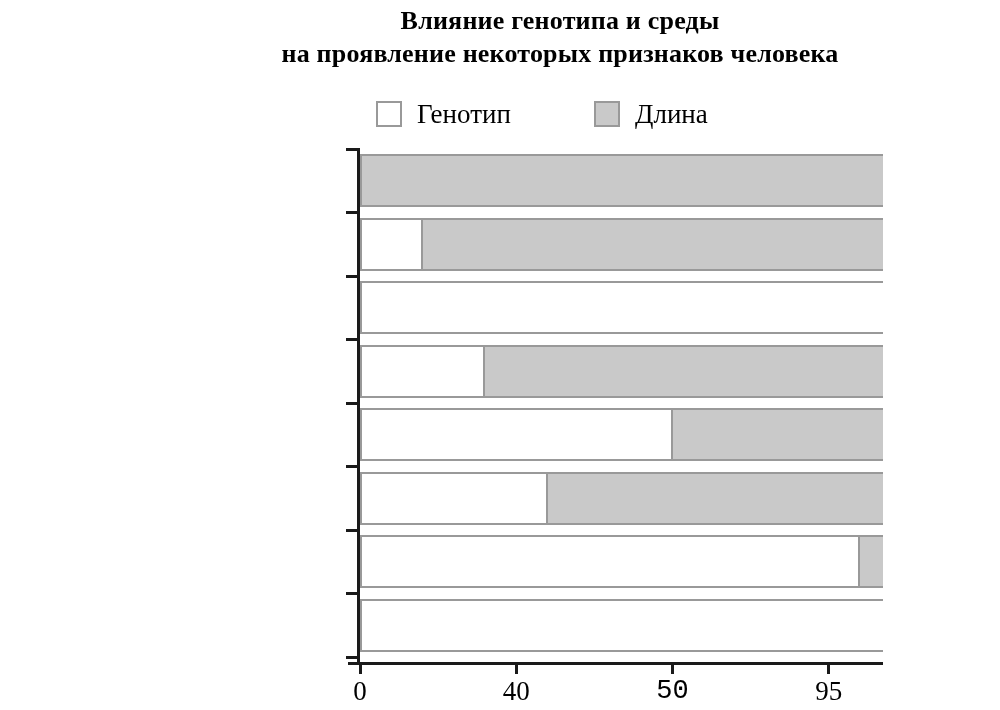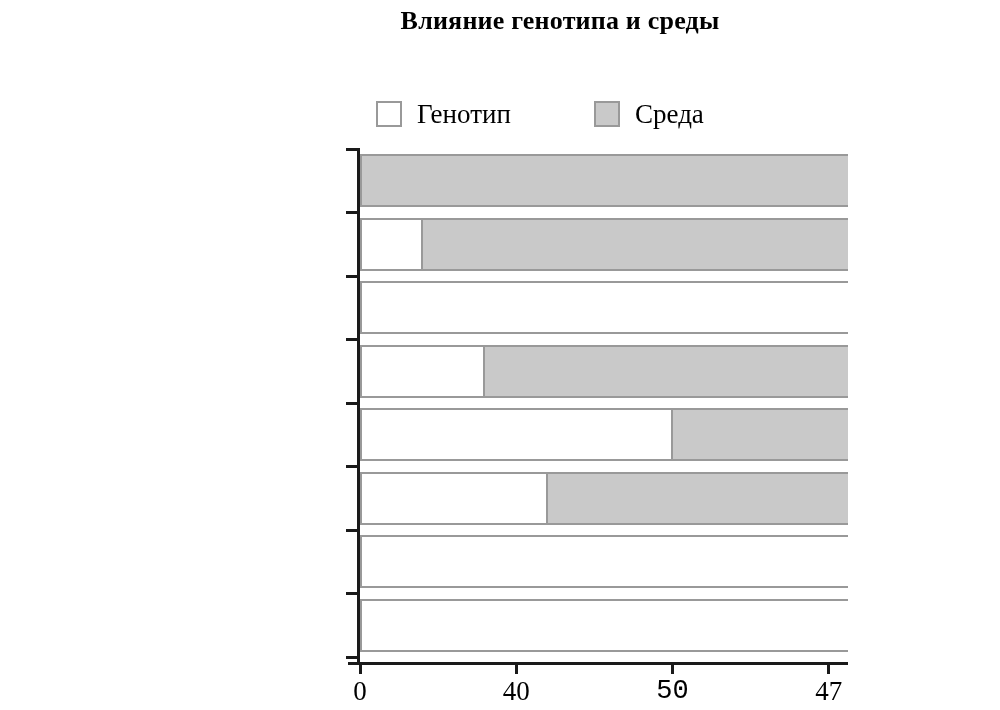--- a/index.html
+++ b/index.html
@@ -8,20 +8,21 @@
     background: #ffffff;
   }
   .page {
     position: relative;
     width: 848px;
     height: 710px;
     background: #ffffff;
     font-family: "Liberation Serif", "DejaVu Serif", serif;
     color: #000000;
     overflow: hidden;
+    padding-left: 35px;
   }
   .title {
     position: absolute;
     top: 4px;
     left: 120px;
     width: 880px;
     text-align: center;
     font-size: 26px;
     font-weight: bold;
     line-height: 33px;
@@ -127,30 +128,31 @@
     font-size: 27px;
   }
 </style>
 </head>
 <body>
 
 <div class="page">
 
   <div class="title">
     <div>Влияние генотипа и среды</div>
+    <div>на проявление некоторых признаков человека</div>
   </div>
 
   <div class="legend">
     <div class="legend-item genotype">
       <span class="swatch" id="swatch-genotype" style="background: rgb(255, 255, 255);"></span>
       <span class="legend-label">Генотип</span>
     </div>
     <div class="legend-item environment">
       <span class="swatch" id="swatch-environment" style="background: rgb(201, 201, 201);"></span>
-      <span class="legend-label">Среда</span>
+      <span class="legend-label">Длина</span>
     </div>
   </div>
 
 
   <div class="plot" id="plot">
     <div class="yaxis-line"></div>
     <div class="xaxis-line"></div>
   <div class="bar-row" style="top: 5.25px; width: 625px;">
         <div class="bar-seg" style="left: 0px; width: 625px; background: rgb(201, 201, 201);"></div>
       </div>
@@ -190,18 +192,18 @@
       <div class="ytick" style="top: 379.5px;"></div>
       <div class="ytick" style="top: 443px;"></div>
       <div class="ytick" style="top: 506.5px;"></div>
       <div class="xtick" style="left: -1.5px;"></div>
       <div class="xlabel" style="left: 0px;">0</div>
       <div class="xtick" style="left: 154.75px;"></div>
       <div class="xlabel" style="left: 156.25px;">40</div>
       <div class="xtick" style="left: 311px;"></div>
       <div class="xlabel" style="left: 312.5px; font-family: Liberation Mono, monospace;">50</div>
       <div class="xtick" style="left: 467.25px;"></div>
-      <div class="xlabel" style="left: 468.75px;">47</div>
+      <div class="xlabel" style="left: 468.75px;">95</div>
       <div class="xtick" style="left: 623.5px;"></div>
       <div class="xlabel" style="left: 625px;">100</div>
     </div>
 
 </div>
 
 </body></html>

